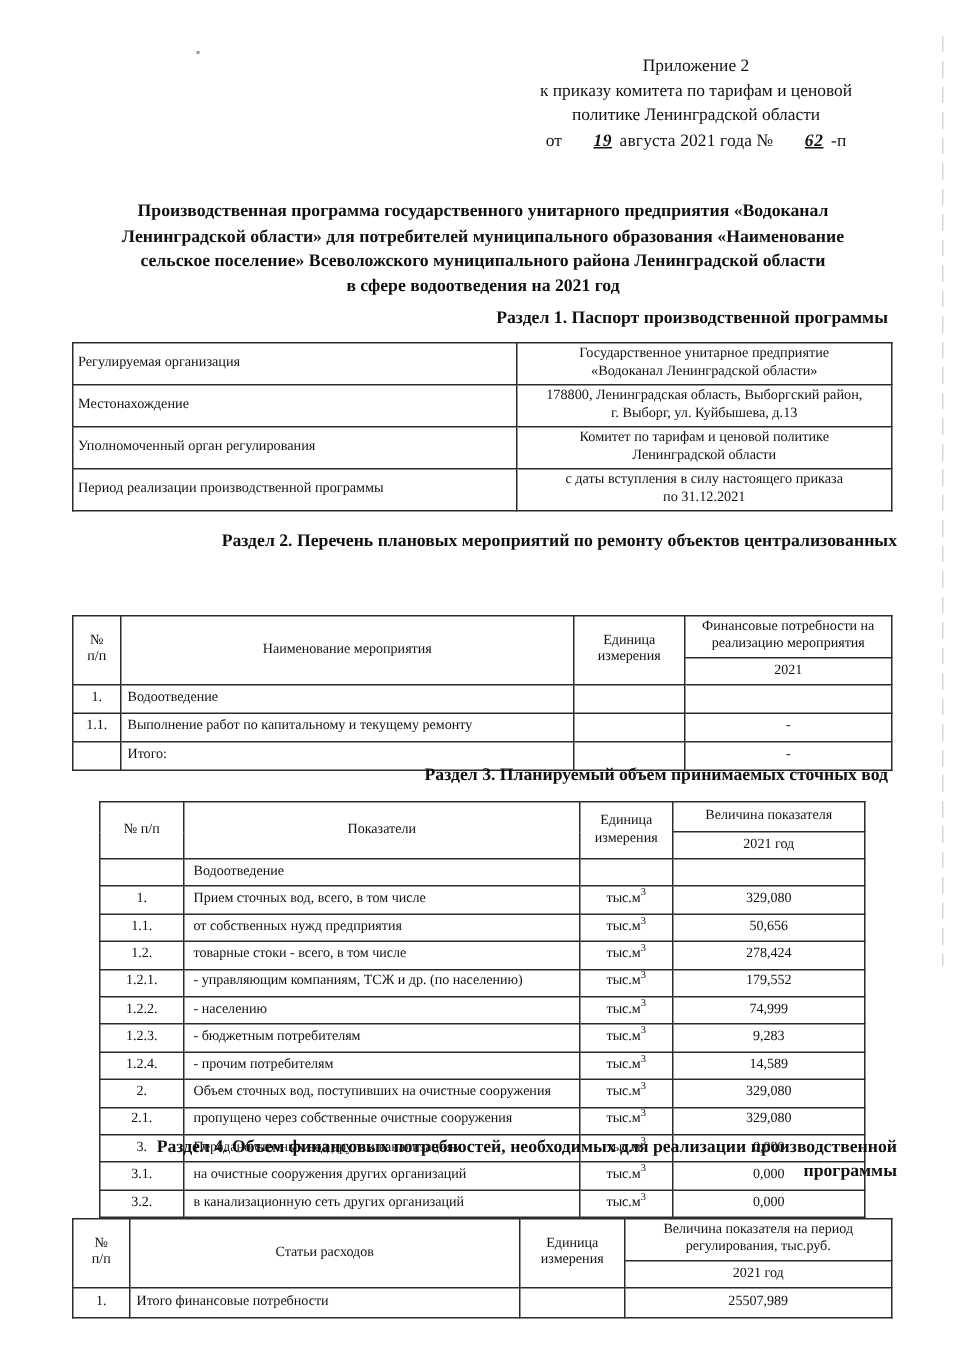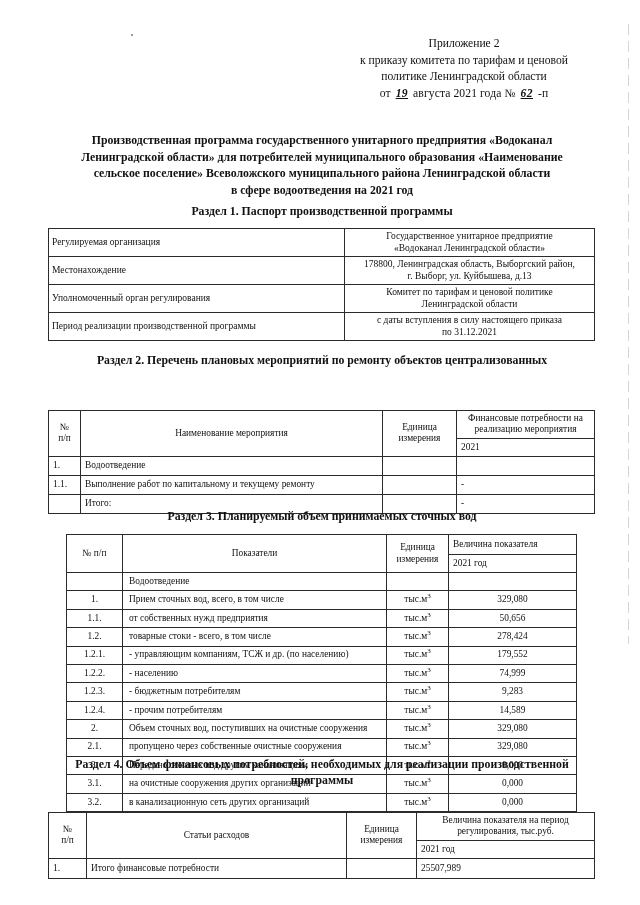--- a/index.html
+++ b/index.html
@@ -62,38 +62,39 @@
   }
   .doc-header div { white-space: nowrap; }
   .hdr-line-4 { letter-spacing: 0.1px; }
   .hw {
     font-family: "Liberation Serif", serif;
     font-style: italic;
     font-weight: 700;
     text-decoration: underline;
     padding: 0 2px;
     letter-spacing: 0.4px;
+    margin-left: 16px;
   }
 
   
   .main-title {
     position: absolute;
     left: 52px;
     top: 132px;
     width: 540px;
     text-align: center;
     font-weight: 700;
     font-size: 11.8px;
     line-height: 16.6px;
   }
 
   
   .section-heading {
     position: absolute;
-    text-align: center;
+    text-align: right;
     font-weight: 700;
     font-size: 11.8px;
     line-height: 16.4px;
   }
   #heading-1 { left: 52px; top: 203px; width: 540px; }
   #heading-2 { left: 46px; top: 352px; width: 552px; }
   #heading-3 { left: 52px; top: 508px; width: 540px; }
   #heading-4 { left: 46px; top: 756px; width: 552px; }
 
   
@@ -103,21 +104,21 @@
     font-size: 9.6px;
     line-height: 11.6px;
     table-layout: fixed;
   }
   table.doc-table td, table.doc-table th {
     border: 1px solid #2b2b2b;
     padding: 2px 4px;
     vertical-align: middle;
     font-weight: 400;
   }
-  .c { text-align: left; }
+  .c { text-align: center; }
   .l { text-align: left; }
   .hcell { text-align: center; vertical-align: middle; }
 
   
   #table-passport {
     left: 48px;
     top: 228px;
     width: 546px;
   }
   #table-passport td {

